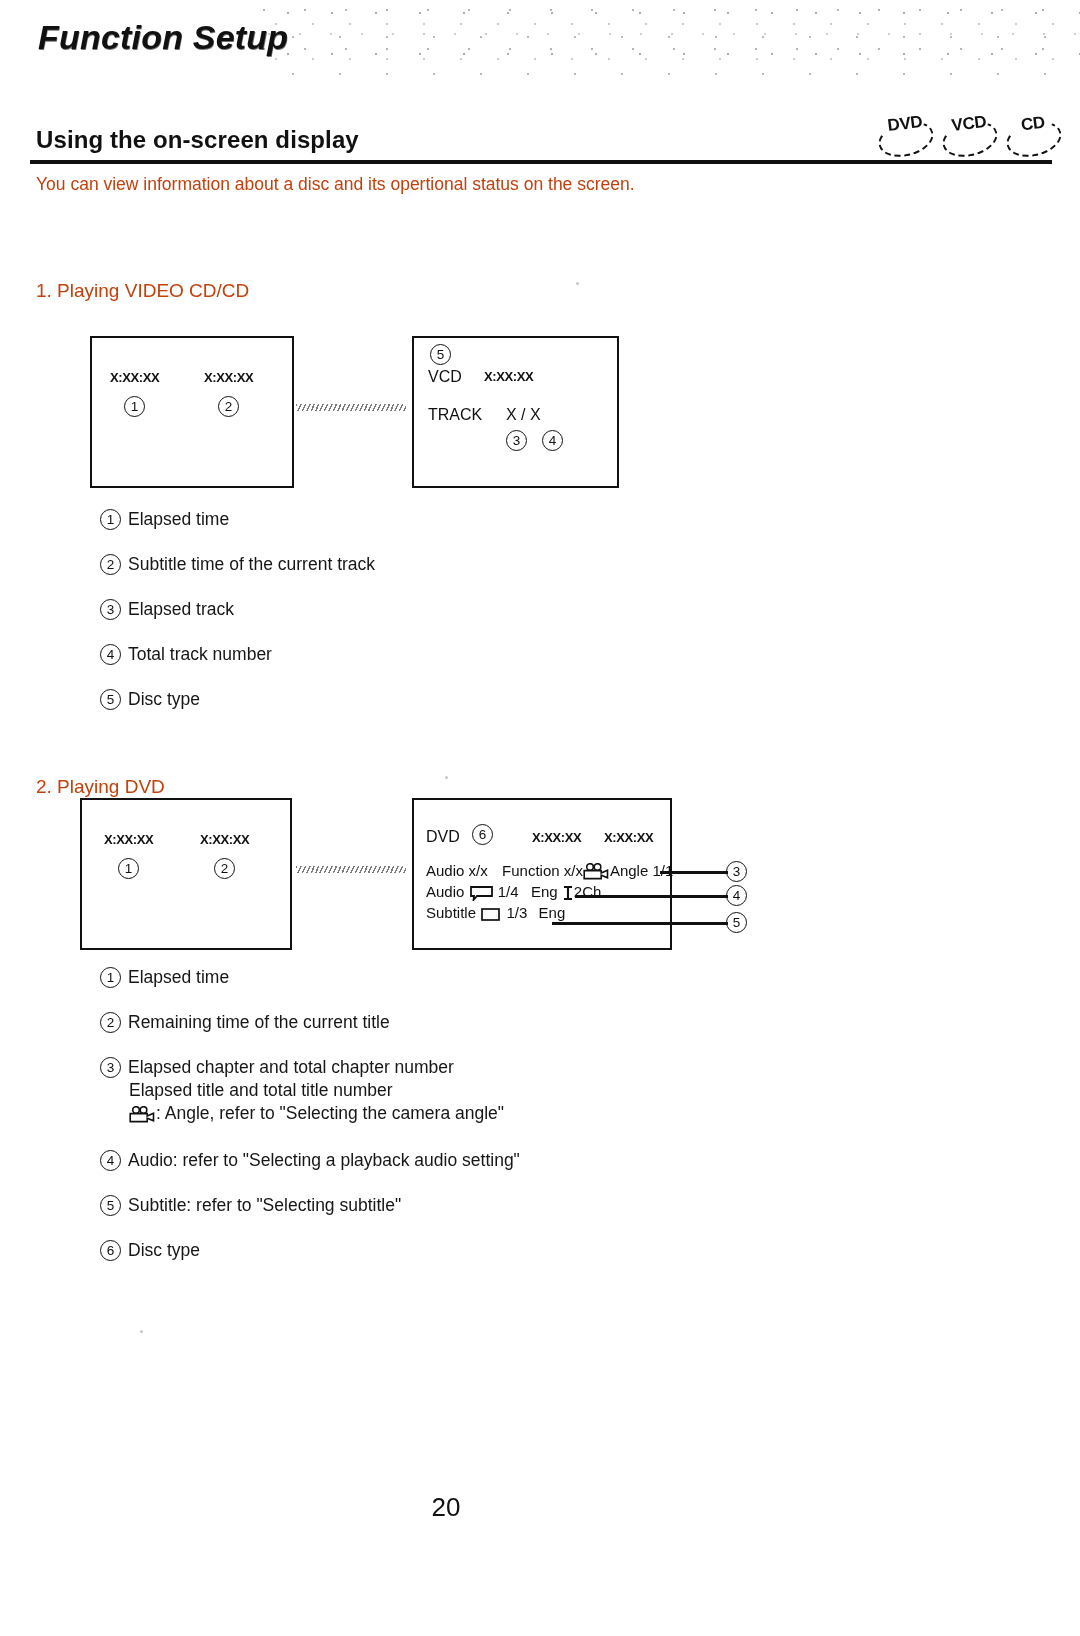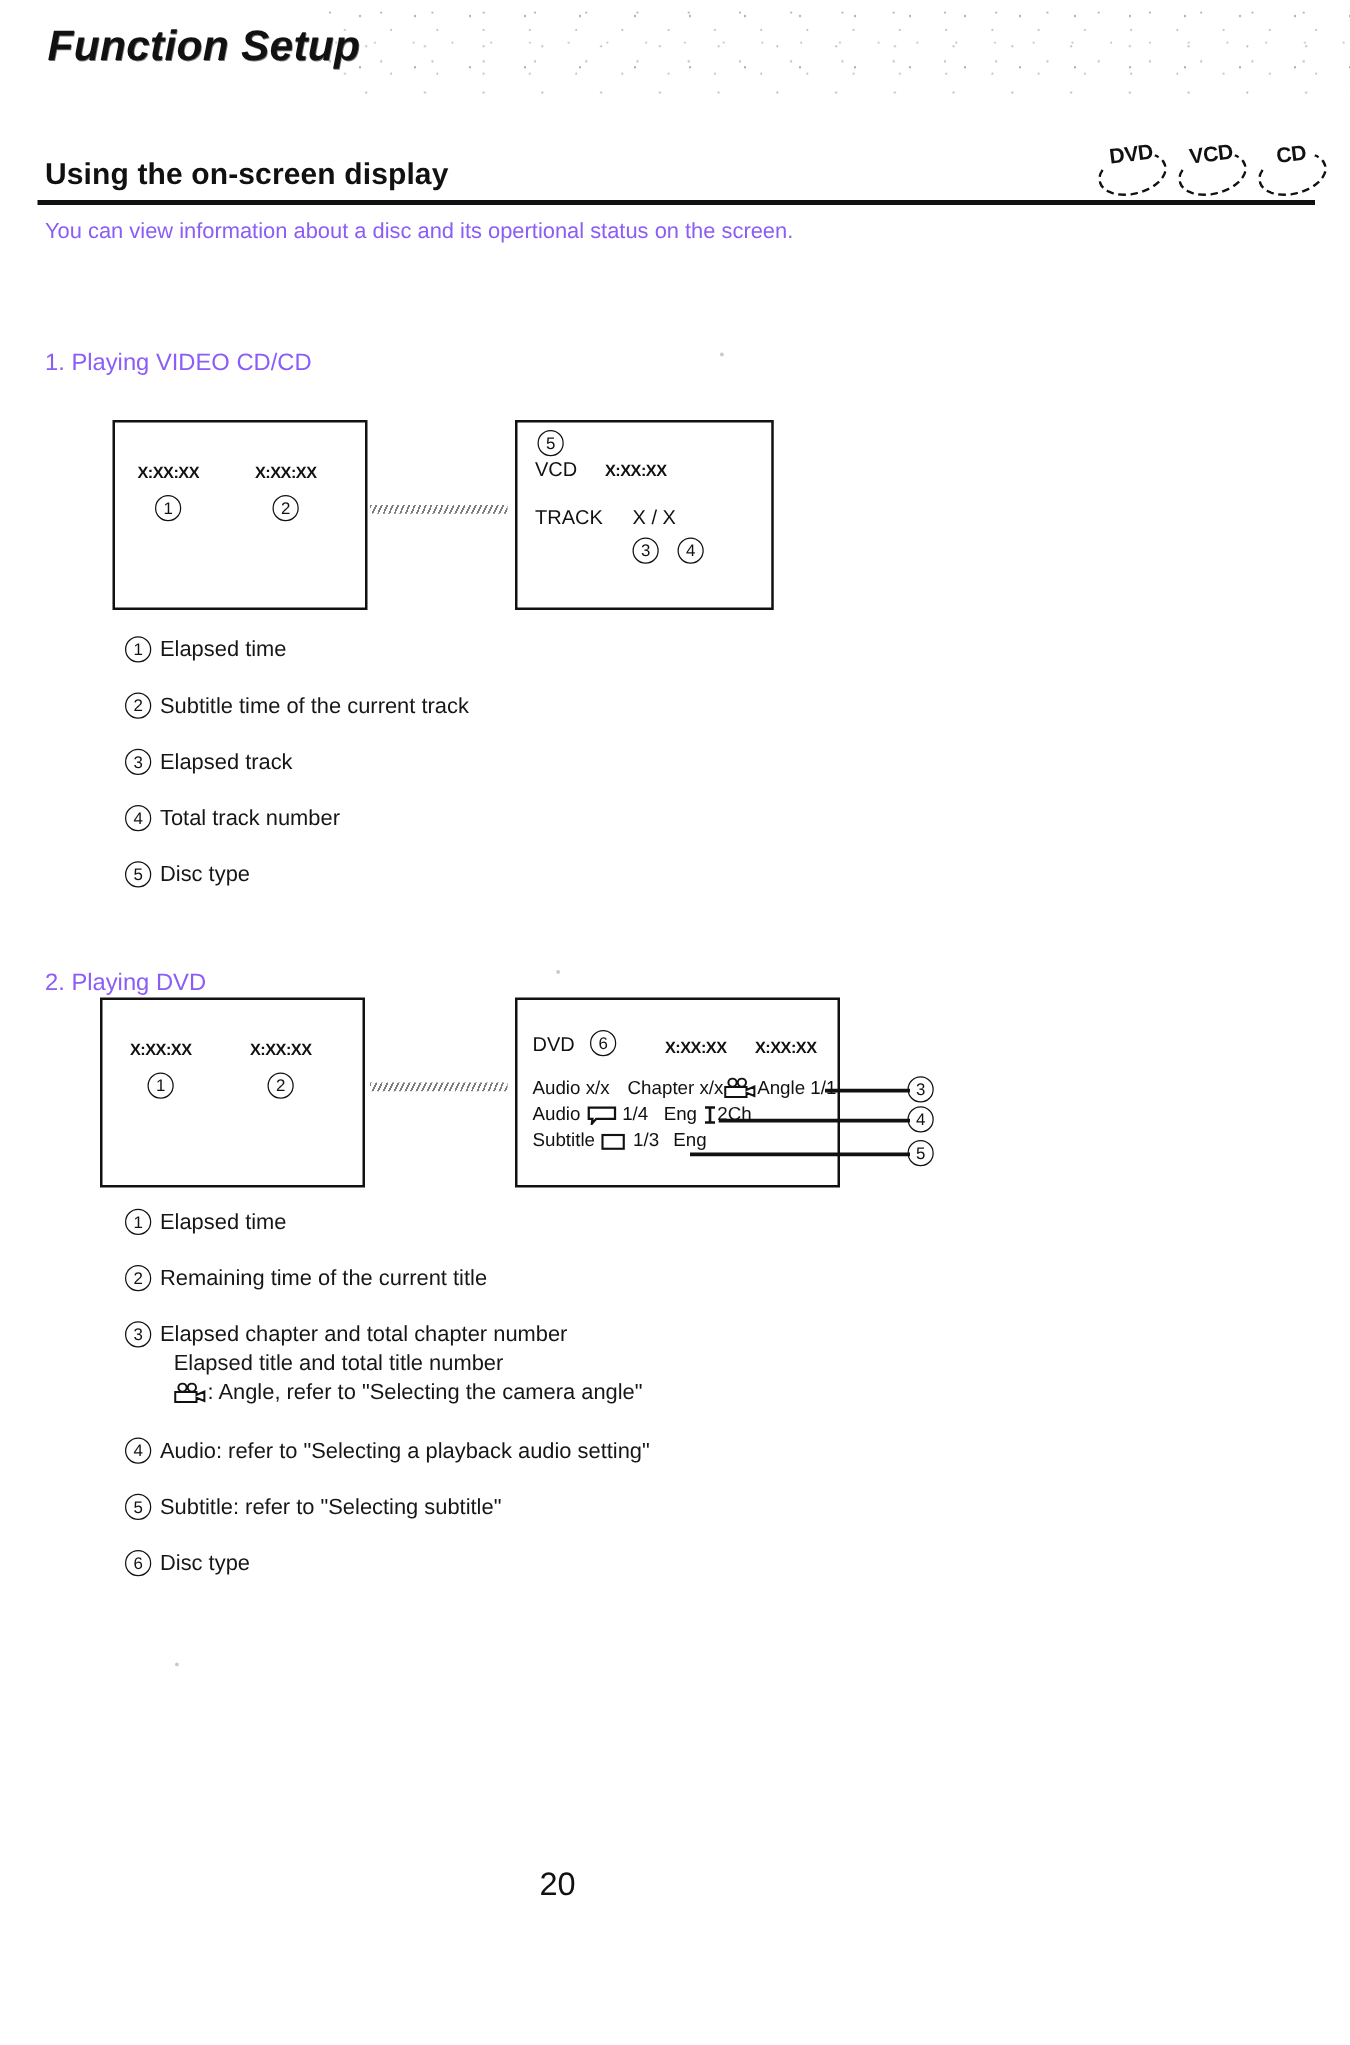--- a/index.html
+++ b/index.html
@@ -114,21 +114,21 @@
     border-radius: 50% / 50%;
     transform: rotate(-14deg);
     border-top-color: transparent;
   }
 
   
   .body-text {
     position: absolute;
     font-size: 17.5px;
     line-height: 25px;
-    color: #8b5cf6;
+    color: #c2410c;
     white-space: pre-line;
   }
   .intro      { left: 36px; top: 172px; width: 900px; }
   .checking   { left: 36px; top: 216px; width: 900px; }
   .step-head  { left: 36px; top: 278px; font-size: 19px; }
   .step-head2 { left: 36px; top: 774px; font-size: 19px; }
 
   
   .osd {
     position: absolute;
@@ -188,21 +188,21 @@
     font-size: 17.5px;
     line-height: 23px;
     color: #161616;
     margin-bottom: 22px;
   }
   .legend-item .circ { flex: 0 0 auto; margin-top: 1px; }
   .legend-sub {
     font-size: 17.5px;
     line-height: 23px;
     color: #161616;
-    margin-left: 11px;
+    margin-left: 1px;
   }
   .legend-lines { display: flex; flex-direction: column; }
 
   
   .icon-inline {
     display: inline-block;
     vertical-align: -4px;
   }
 
   
@@ -337,21 +337,21 @@
     <div class="osd-text" style="left:12px; top:28px;">DVD</div>
     <div class="osd-text" style="left:58px; top:24px;">
       <span class="circ">6</span>
     </div>
     <div class="osd-text mono-x" style="left:118px; top:30px;">X:XX:XX</div>
     <div class="osd-text mono-x" style="left:190px; top:30px;">X:XX:XX</div>
 
     <div class="osd-text" style="left:12px; top:62px; font-size:15px;">
       <span>Audio x/x</span>
       <span style="display:inline-block;width:6px;"></span>
-      <span>Chapter x/x</span><span class="icon-inline"><svg width="27" height="17" viewBox="0 0 27 17">
+      <span>Function x/x</span><span class="icon-inline"><svg width="27" height="17" viewBox="0 0 27 17">
           <circle cx="7" cy="4" r="3.3" fill="none" stroke="#111" stroke-width="1.6"></circle>
           <circle cx="14.5" cy="4" r="3.3" fill="none" stroke="#111" stroke-width="1.6"></circle>
           <path d="M1.2 7.6 H18.2 L18.2 10 L24.5 7.2 L24.5 14.8 L18.2 12.2 L18.2 15.6 H1.2 Z" fill="none" stroke="#111" stroke-width="1.6" stroke-linejoin="miter"></path>
         </svg></span><span>Angle 1/1</span>
     </div>
 
     <div class="osd-text" style="left:12px; top:83px; font-size:15px;">
       <span>Audio</span>
       <span class="icon-inline"><svg width="25" height="16" viewBox="0 0 25 16">
           <path d="M2 2 H23 V11 H8 L4.5 15 L5 11 H2 Z" fill="none" stroke="#111" stroke-width="1.8" stroke-linejoin="miter"></path>

